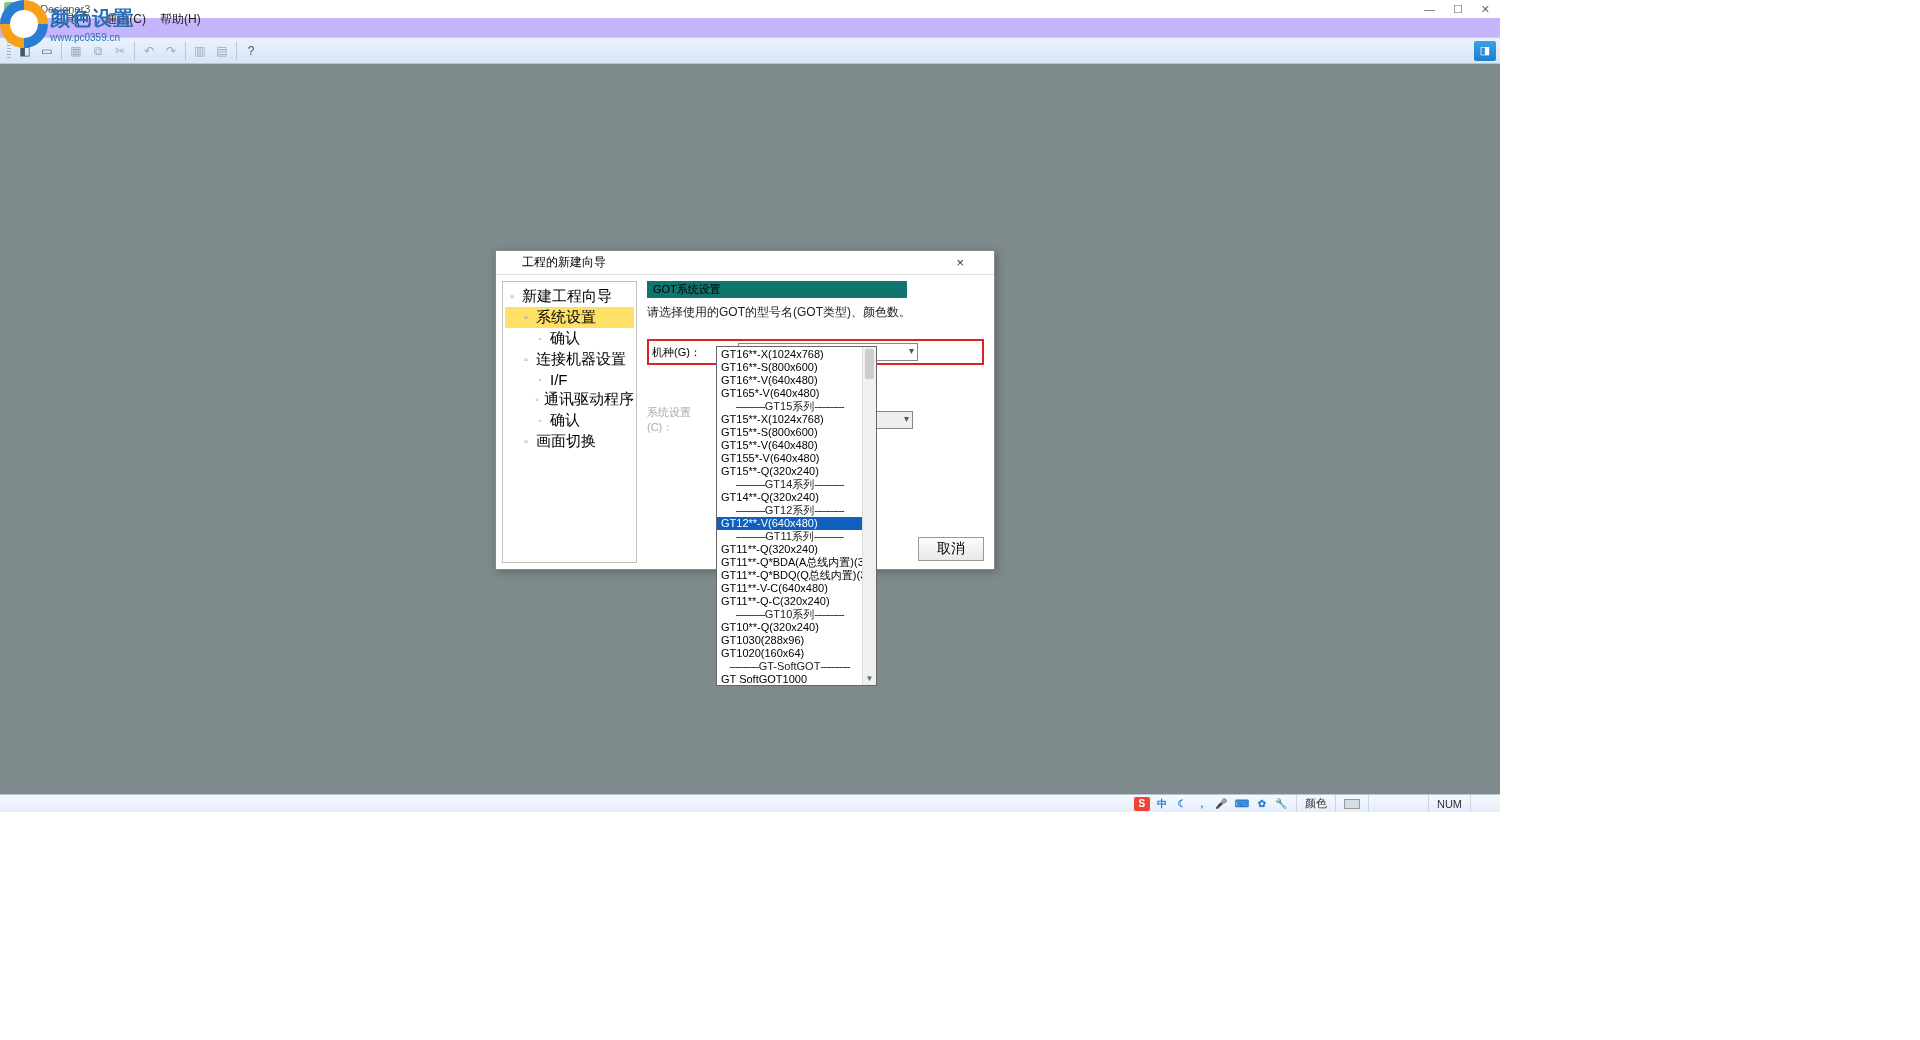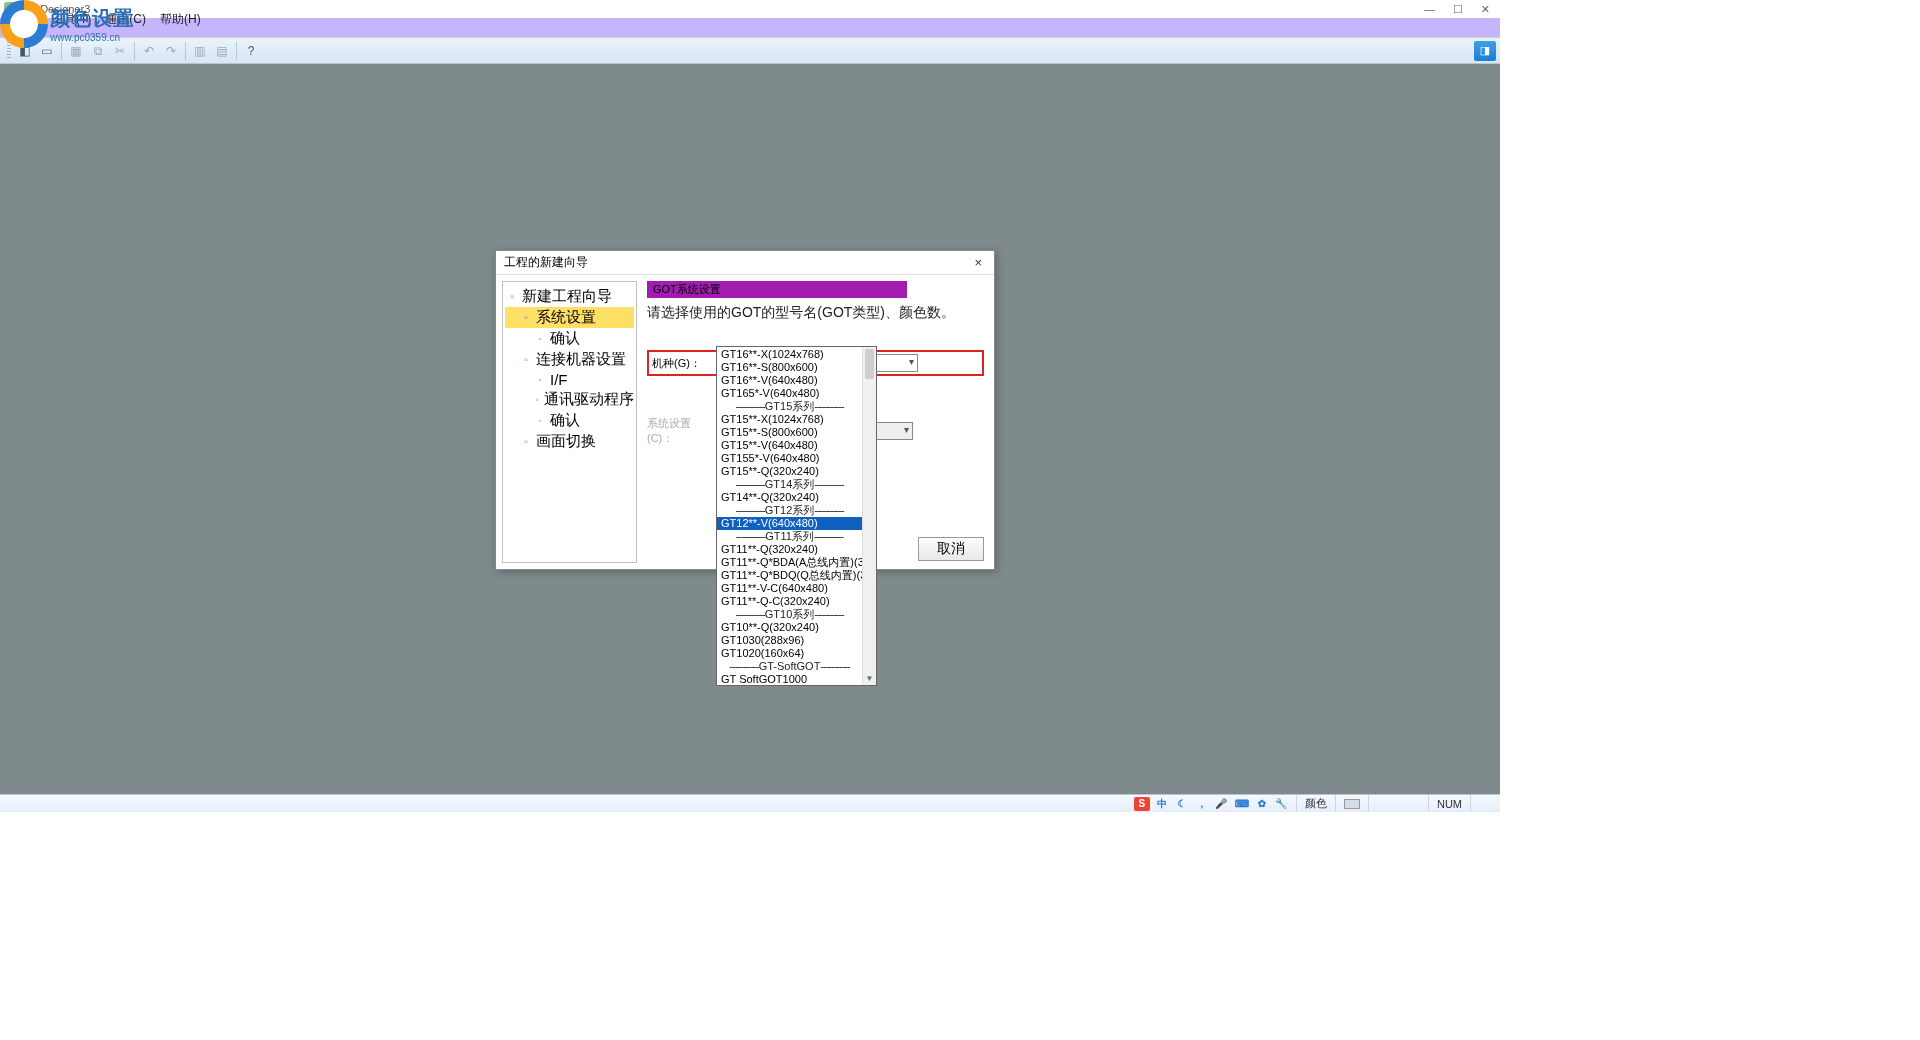--- a/index.html
+++ b/index.html
@@ -40,39 +40,39 @@
 .statusbar { position: absolute; left: 0; right: 0; bottom: 0; height: 18px; background: linear-gradient(#f5f9ff,#e4eef9); border-top:1px solid #b8c6d4; display:flex; align-items:center; font-size:11px; color:#333; padding:0 6px; }
 .statusbar .spacer { flex:1; }
 .statusbar .cell { padding:0 8px; border-left:1px solid #cbd6e2; height:100%; display:flex; align-items:center; }
 .statusbar .ime-tray { display:flex; gap:4px; padding:0 6px; }
 .statusbar .ime { width:16px; height:14px; border-radius:2px; display:flex; align-items:center; justify-content:center; font-size:10px; font-weight:bold; }
 .statusbar .ime.red { background:#e43; color:#fff; }
 .statusbar .ime.blue { color:#2a7bd3; }
 
 
 .dialog { position:absolute; left:495px; top:250px; width:500px; height:320px; background:#fff; border:1px solid #888; box-shadow:2px 2px 8px rgba(0,0,0,.25); z-index:20; }
-.dialog .dlg-title { height:24px; background:#fff; border-bottom:1px solid #ddd; display:flex; align-items:center; padding:0 8px; font-size:12px; }
+.dialog .dlg-title { height:24px; background:#fff; border-bottom:1px solid #ddd; display:flex; align-items:center; padding:0 26px; font-size:12px; }
 .dialog .dlg-title .x { margin-left:auto; cursor:pointer; font-size:13px; color:#333; padding:0 4px; }
 .dialog .dlg-body { display:flex; height:calc(100% - 24px); }
 
 
 .tree-panel { width:135px; border:1px solid #c0c0c0; margin:6px; padding:4px 2px; font-size:15px; color:#000; overflow:hidden; }
 .tree-panel .node { display:flex; align-items:center; padding:1px 0; white-space:nowrap; cursor:pointer; }
 .tree-panel .node.sel { background:#ffe066; }
 .tree-panel .ico { width:14px; height:12px; margin-right:3px; display:inline-flex; align-items:center; justify-content:center; font-size:10px; }
 .tree-panel .ico.doc::before { content:"▫"; color:#c33; }
 .tree-panel .ico.mon::before { content:"▫"; color:#3a7bd5; }
 .tree-panel .ico.bulb::before { content:"◦"; color:#888; }
 .tree-panel .ind1 { padding-left:14px; }
 .tree-panel .ind2 { padding-left:28px; }
 
 
 .right-panel { flex:1; padding:6px 10px 6px 4px; position:relative; }
-.section-header { background:#a21caf; padding:1px 6px; font-size:11px; font-weight:normal; margin-bottom:6px; display:inline-block; min-width:260px; }
-.desc { font-size:14px; color:#222; margin-bottom:28px; }
+.section-header { background:#0f766e; padding:1px 6px; font-size:11px; font-weight:normal; margin-bottom:6px; display:inline-block; min-width:260px; }
+.desc { font-size:12px; color:#222; margin-bottom:18px; }
 .field-row { display:flex; align-items:center; margin-bottom:10px;gap:18px; }
 .field-row.hl { border:2px solid #d22; padding:2px 3px; }
 .field-row .lbl { width:68px; font-size:11px; color:#000; }
 .field-row.disabled .lbl { color:#aaa; }
 .combo { flex:1; max-width:180px; height:18px; border:1px solid #888; background:#fff; display:flex; align-items:center; padding:0 16px 0 4px; font-size:11px; position:relative; cursor:pointer; }
 .combo::after { content:"▾"; position:absolute; right:3px; top:1px; font-size:10px; color:#555; }
 .combo.disabled { background:#eee; color:#aaa; cursor:default; }
 .btn { border:1px solid #999; background:linear-gradient(#fdfdfd,#e8e8e8); font-size:14px; padding:2px 18px; cursor:pointer; }
 .dlg-buttons { position:absolute; right:10px; bottom:8px; display:flex; gap:8px; }
 

